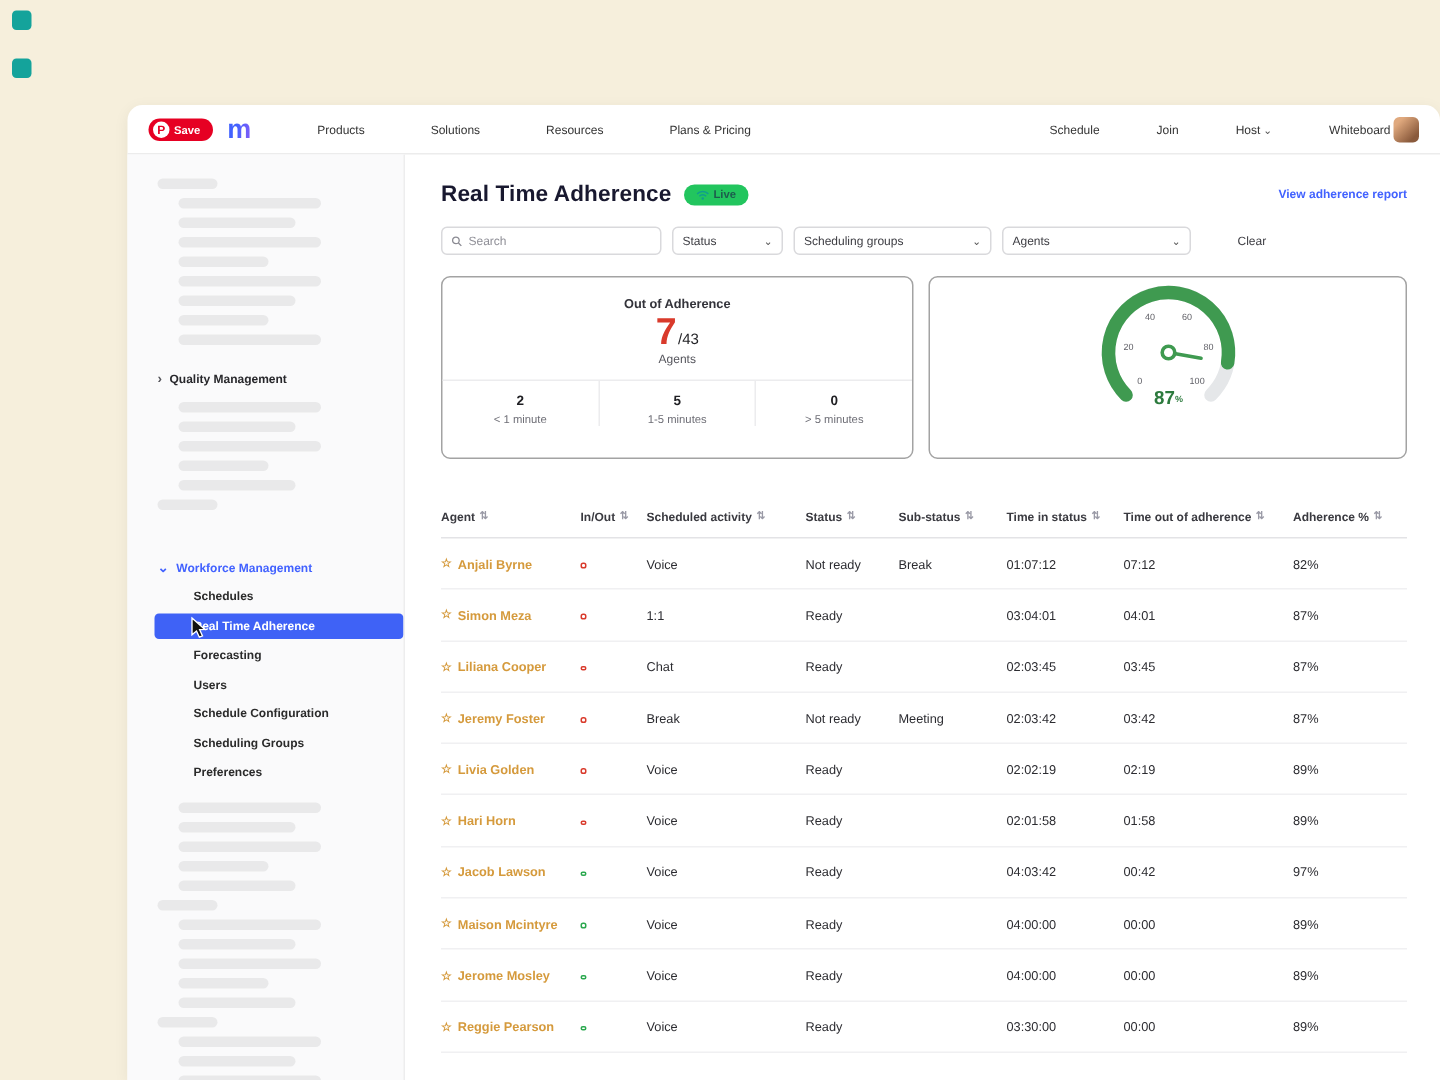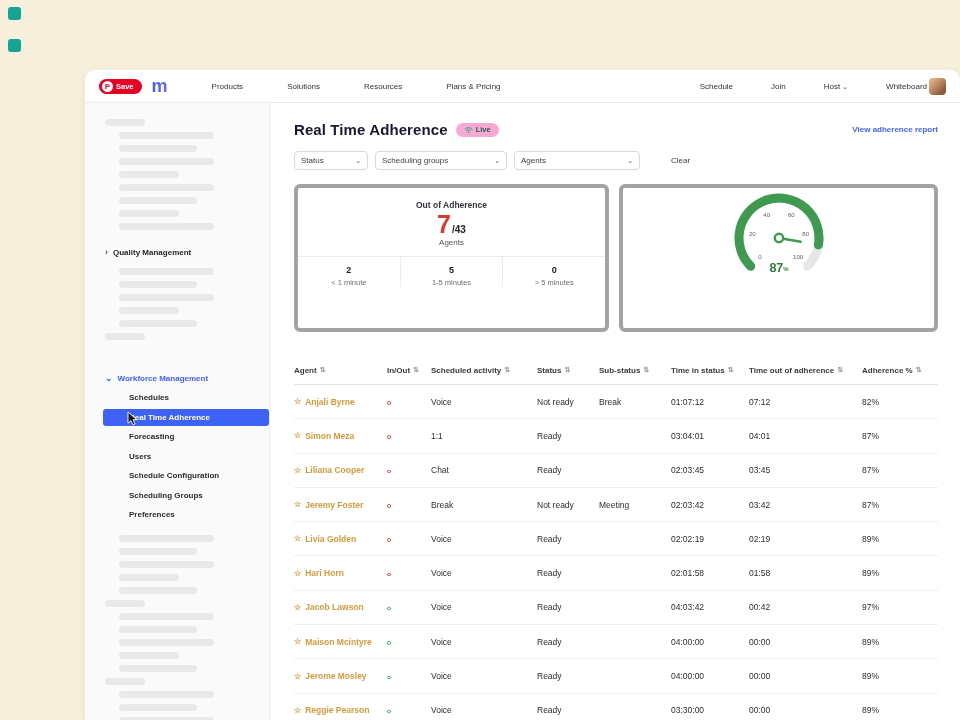--- a/index.html
+++ b/index.html
@@ -51,21 +51,21 @@
                            background:#3f62f6; color:#fff; border-radius:3px; font-weight:600; }
   .grp-c { margin-top:10px; }
   .grp-b .sk:first-child { margin-top:6px; }
   .cursor-svg { position:absolute; left:42px; top:308px; }
 
   
   .content { flex:1; padding:18px 22px 0 24px; position:relative; overflow:hidden; }
   .content-header { display:flex; justify-content:space-between; align-items:flex-start; }
   .title-wrap { display:flex; align-items:center; gap:8px; }
   .page-title { font-size:15px; font-weight:700; color:#18182f; letter-spacing:.1px; }
-  .live-badge { display:flex; align-items:center; gap:3px; background:#f9a8d4; border-radius:9px;
+  .live-badge { display:flex; align-items:center; gap:3px; background:#22c55e; border-radius:9px;
                 padding:2.5px 8px; font-size:7.5px; font-weight:700; color:#1d5c4d; }
   .report-link { font-size:8px; font-weight:600; color:#4262ff; margin-top:4px; cursor:pointer; }
 
   .filters { display:flex; align-items:center; gap:7px; margin-top:13px; }
   .search-box { width:147px; height:19px; border:1px solid #d9d9dc; border-radius:4px;
                 display:flex; align-items:center; gap:4px; padding:0 6px; background:#fff; }
   .search-box input { border:none; outline:none; font-size:8px; width:100%; color:#333; background:transparent;
                       font-family:"Liberation Sans", sans-serif; }
   .search-box input::placeholder { color:#8f8f97; }
   .dropdown { height:19px; border:1px solid #d9d9dc; border-radius:4px; display:flex; align-items:center;
@@ -74,27 +74,27 @@
   .clear-btn { font-size:8px; color:#3c3c42; margin-left:24px; cursor:pointer; }
 
   .toggle-row { display:flex; align-items:center; gap:6px; margin-top:10px; }
   .toggle { width:21px; height:12px; border-radius:6px; background:#c9ced4; position:relative; cursor:pointer; }
   .knob { position:absolute; left:1px; top:1px; width:10px; height:10px; border-radius:50%; background:#fff;
           box-shadow:0 1px 2px rgba(0,0,0,.25); }
   .toggle-label { font-size:8px; color:#222; font-weight:500; }
 
   
   .cards { display:flex; gap:10px; margin-top:14px; }
-  .card { border:4px solid #a3a3a3; border-radius:6px; background:#fff; height:148px; }
+  .card { border:1px solid #a3a3a3; border-radius:6px; background:#fff; height:122px; }
   .card1 { width:315px; }
   .card2 { flex:1; }
   .c-title { text-align:center; font-size:8.5px; font-weight:700; color:#33333a; margin-top:12px; }
   .big-row { display:flex; justify-content:center; align-items:baseline; gap:1px; margin-top:2px; }
   .big-num { font-size:25px; font-weight:800; color:#d93a2b; line-height:1; }
-  .big-total { font-size:10px; font-weight:700; color:#232327;text-align:center; }
+  .big-total { font-size:10px; font-weight:400; color:#232327;text-align:center; }
   .agents-label { text-align:center; font-size:8px; color:#55555c; margin-top:1px; }
   .c-divider { border-top:1px solid #ececee; margin-top:9px; }
   .breakdown { display:flex; }
   .bd-cell { flex:1; text-align:center; padding-top:8px; }
   .bd-cell + .bd-cell { border-left:1px solid #ececee; }
   .bd-val { font-size:9px; font-weight:700; color:#202024; }
   .bd-label { font-size:7.5px; color:#6e6e76; margin-top:3px; }
   .c-title-row { display:flex; justify-content:center; align-items:center; gap:4px; margin-top:12px;
                  font-size:8.5px; font-weight:700; color:#33333a; }
   .info-i { color:#9a9aa2; font-size:8px; font-weight:400; }
@@ -228,20 +228,27 @@
               <path d="M3 5.6 A4.2 4.2 0 0 1 9 5.6" fill="none" stroke="#0f9d8f" stroke-width="1.3"></path>
               <circle cx="6" cy="7.6" r="1.1" fill="#0f9d8f"></circle>
             </svg>
             <span>Live</span>
           </span>
         </div>
         <a class="report-link">View adherence report</a>
       </div>
 
       <div class="filters">
+        <div class="search-box">
+          <svg width="8" height="8" viewBox="0 0 10 10">
+            <circle cx="4" cy="4" r="3" fill="none" stroke="#8a8a92" stroke-width="1.2"></circle>
+            <line x1="6.3" y1="6.3" x2="9" y2="9" stroke="#8a8a92" stroke-width="1.2"></line>
+          </svg>
+          <input type="text" placeholder="Search" style="">
+        </div>
         <div style="display:flex;gap:7px;">
             <div class="dropdown" style="width: 74px;">
               <span class="dd-label">Status</span>
               <span class="dd-chev">⌄</span>
             </div>
             <div class="dropdown" style="width: 132px;">
               <span class="dd-label">Scheduling groups</span>
               <span class="dd-chev">⌄</span>
             </div>
             <div class="dropdown" style="width: 126px;">

